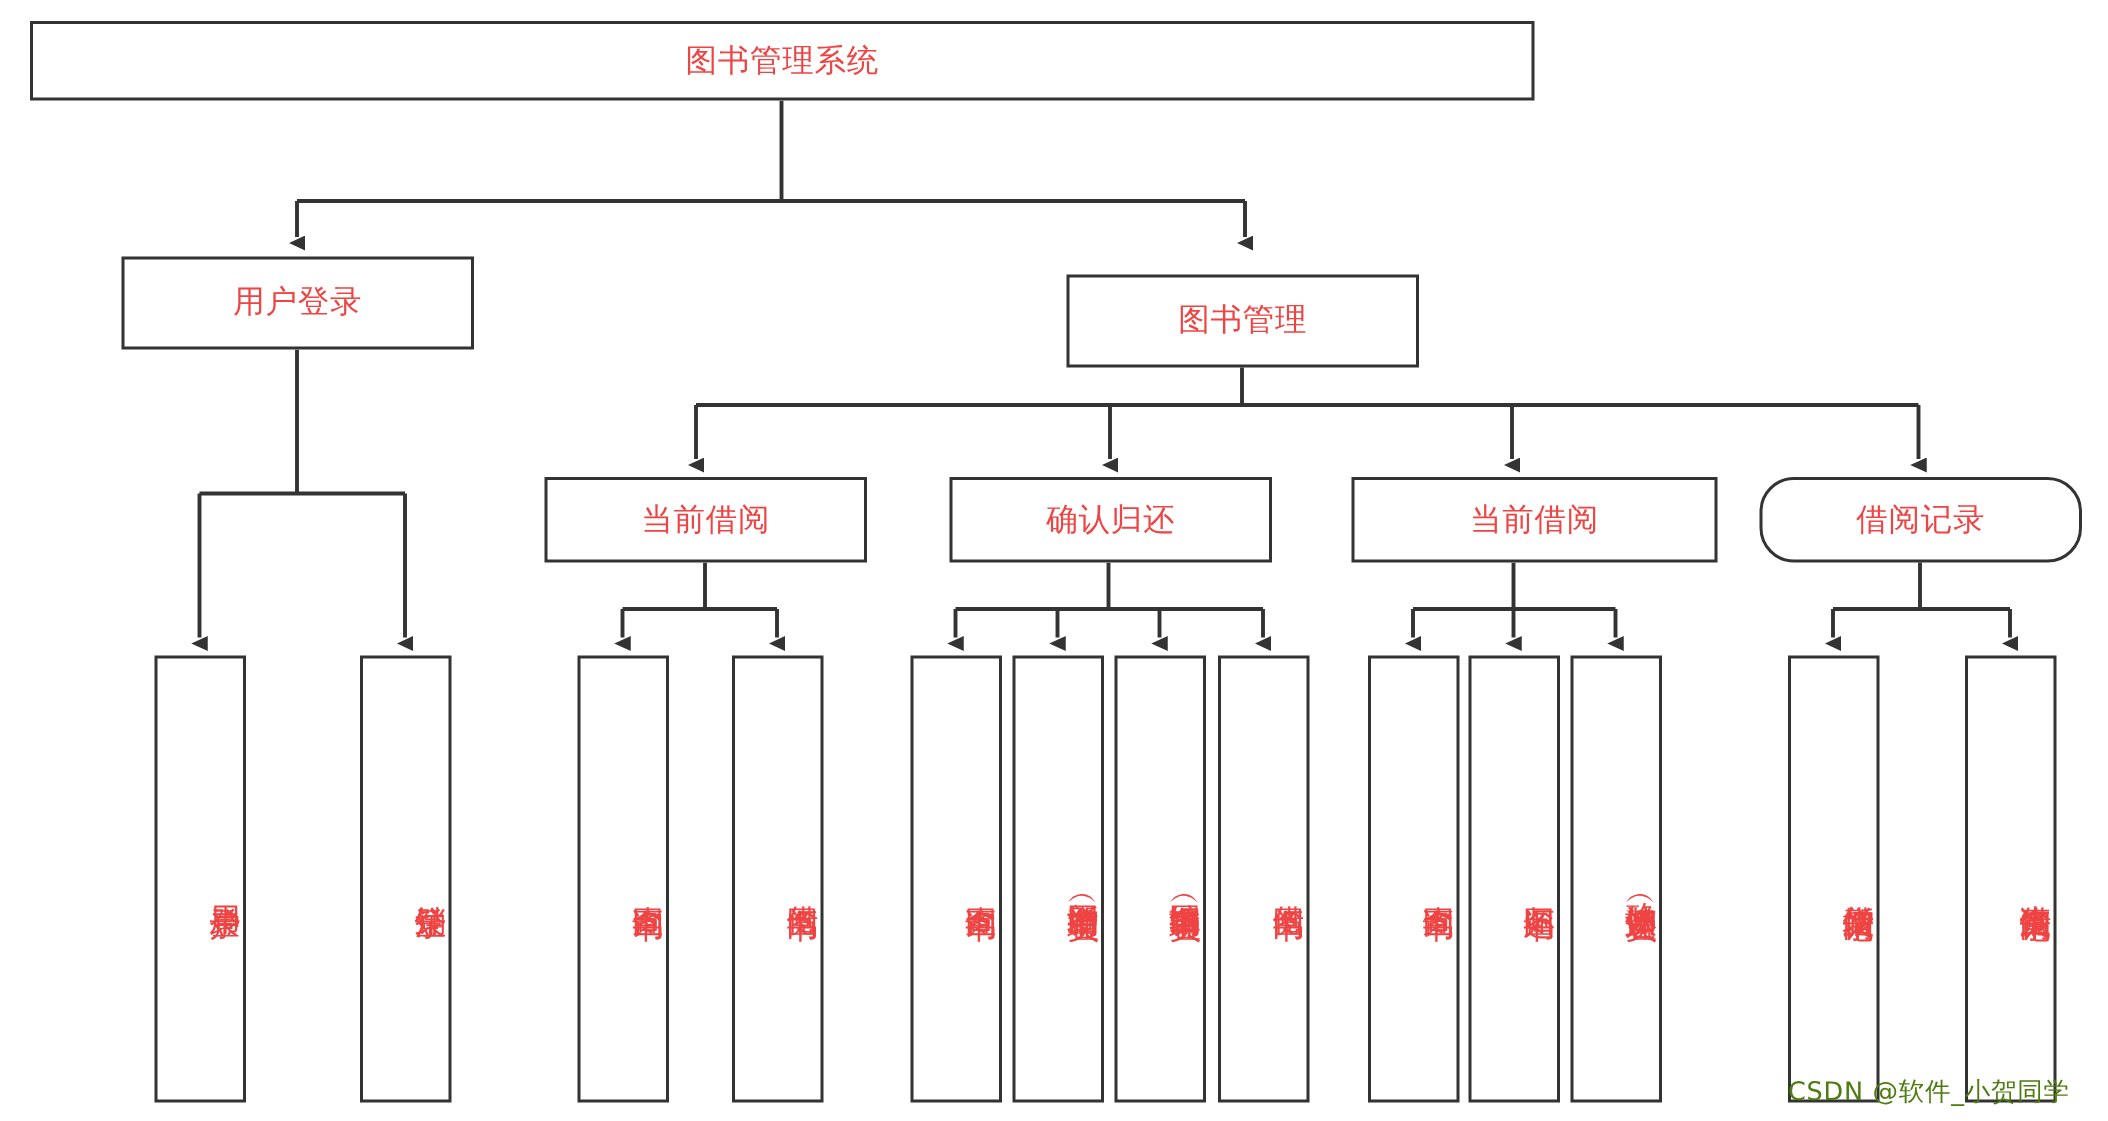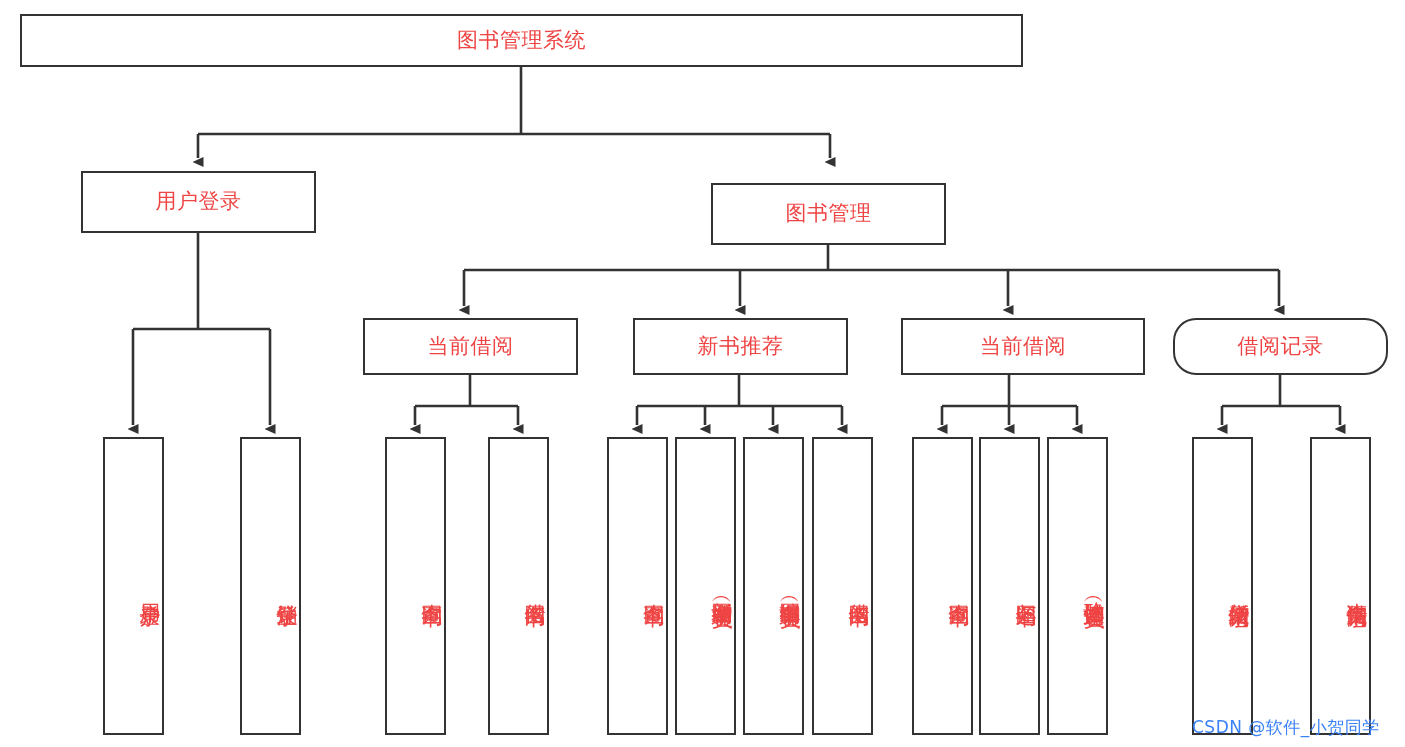--- a/index.html
+++ b/index.html
@@ -54,21 +54,21 @@
   }
   .node-v .vlabel {
     writing-mode: vertical-rl;
     text-orientation: upright;
     display: block;
     text-align: center;
   }
   .watermark {
     position: absolute;
     font-size: 17px;
-    color: #3b82f6;
+    color: #4d7c0f;
     white-space: nowrap;
     letter-spacing: 0.5px;
   }
 </style>
 </head>
 <body>
 
 <div id="diagram-root">
 
   <svg id="edges-layer" viewBox="0 0 1405 747">
@@ -129,21 +129,21 @@
     <span>用户登录</span>
   </div>
   <div class="node node-h" style="left:711px; top:171px; width:235px; height:62px;margin-top:12px;">
     <span>图书管理</span>
   </div>
 
   <div class="node node-h" style="left:363px; top:318px; width:215px; height:57px;">
     <span>当前借阅</span>
   </div>
   <div class="node node-h" style="left:633px; top:318px; width:215px; height:57px;">
-    <span>新书推荐</span>
+    <span>确认归还</span>
   </div>
   <div class="node node-h" style="left:901px; top:318px; width:244px; height:57px;">
     <span>当前借阅</span>
   </div>
   <div class="node node-h" style="left:1173px; top:318px; width:215px; height:57px;border-radius:23px;">
     <span>借阅记录</span>
   </div>
 
   <div class="node node-v" style="left:103px; top:437px; width:61px; height:298px;">
     <span class="vlabel">用户登录</span>

